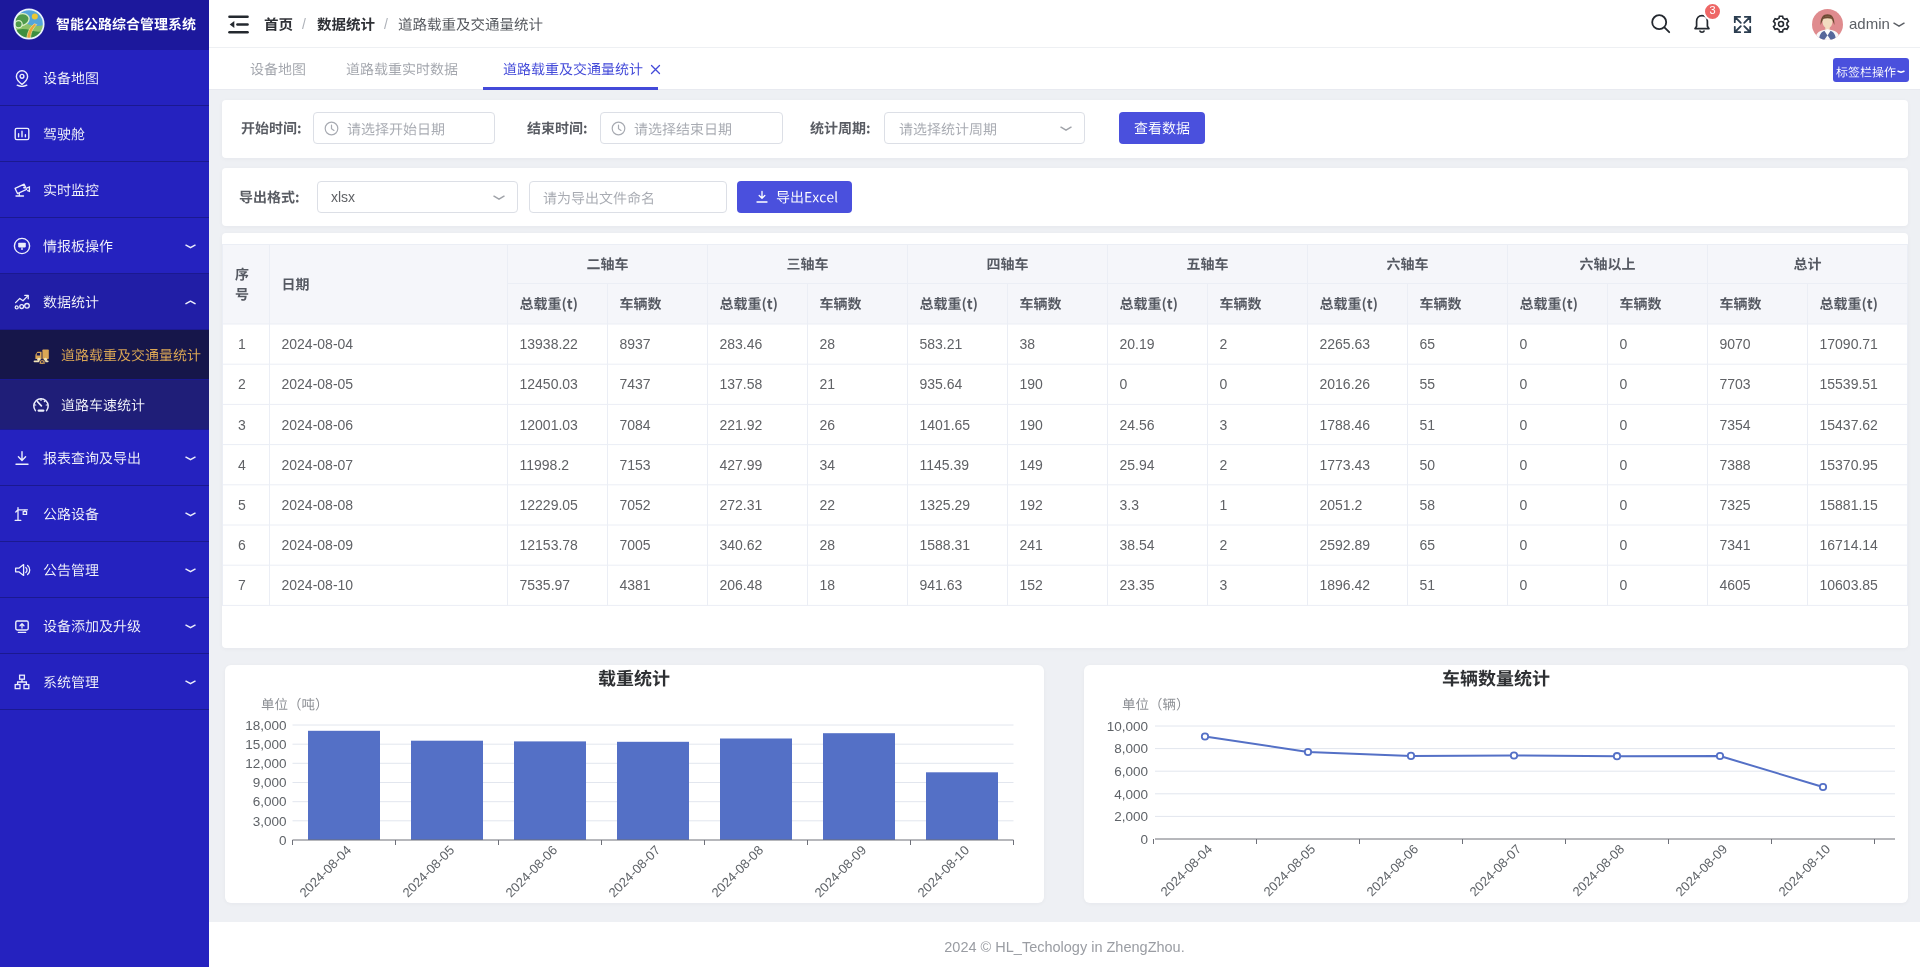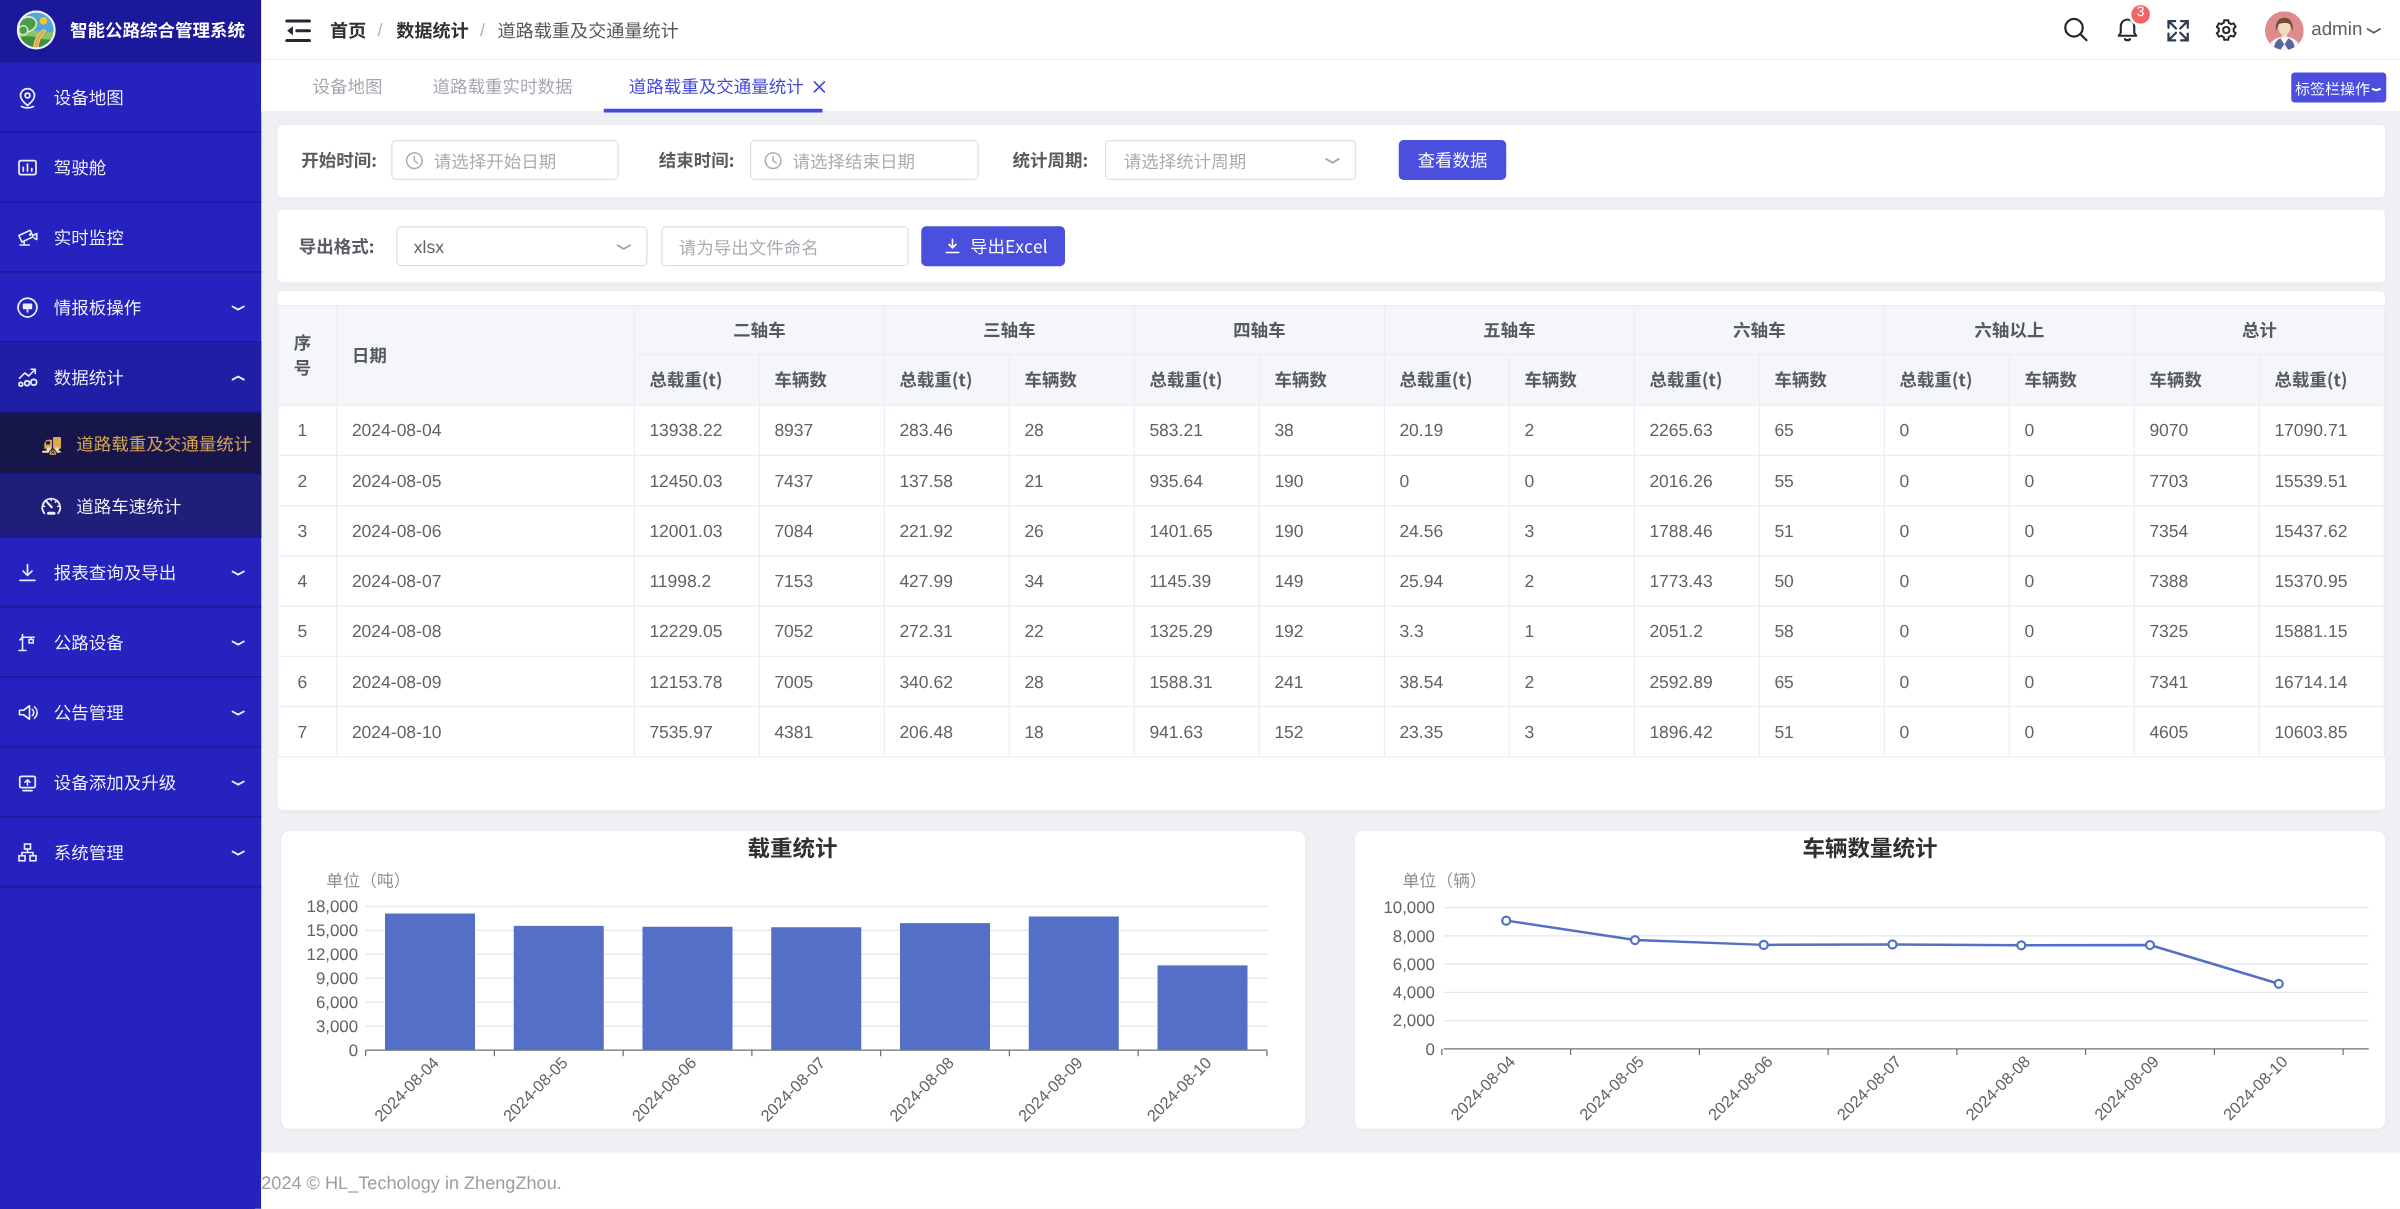--- a/index.html
+++ b/index.html
@@ -1023,12 +1023,12 @@
     <circle cx="739.0" cy="122.0" r="3.2" fill="#fff" stroke="#5470c6" stroke-width="1.8"></circle>
     <text x="129.0" y="185.0" font-size="13" fill="#5f6368" text-anchor="end" transform="rotate(-45 129.0 185.0)" font-family="Liberation Sans">2024-08-04</text>
     <text x="232.0" y="185.0" font-size="13" fill="#5f6368" text-anchor="end" transform="rotate(-45 232.0 185.0)" font-family="Liberation Sans">2024-08-05</text>
     <text x="335.0" y="185.0" font-size="13" fill="#5f6368" text-anchor="end" transform="rotate(-45 335.0 185.0)" font-family="Liberation Sans">2024-08-06</text>
     <text x="438.0" y="185.0" font-size="13" fill="#5f6368" text-anchor="end" transform="rotate(-45 438.0 185.0)" font-family="Liberation Sans">2024-08-07</text>
     <text x="541.0" y="185.0" font-size="13" fill="#5f6368" text-anchor="end" transform="rotate(-45 541.0 185.0)" font-family="Liberation Sans">2024-08-08</text>
     <text x="644.0" y="185.0" font-size="13" fill="#5f6368" text-anchor="end" transform="rotate(-45 644.0 185.0)" font-family="Liberation Sans">2024-08-09</text>
     <text x="747.0" y="185.0" font-size="13" fill="#5f6368" text-anchor="end" transform="rotate(-45 747.0 185.0)" font-family="Liberation Sans">2024-08-10</text>
   </svg>
 <div class="abs" style="left:209px;top:922px;width:1711px;height:45px;background:#fff"></div>
-<div class="lat" style="left:209px;top:939px;width:1711px;font-size:14.5px;color:#9a9da3">2024 © HL_Techology in ZhengZhou.</div>
+<div class="lat" style="left:209px;top:939px;width:1711px;text-align:center;font-size:14.5px;color:#9a9da3">2024 © HL_Techology in ZhengZhou.</div>
 </body></html>

